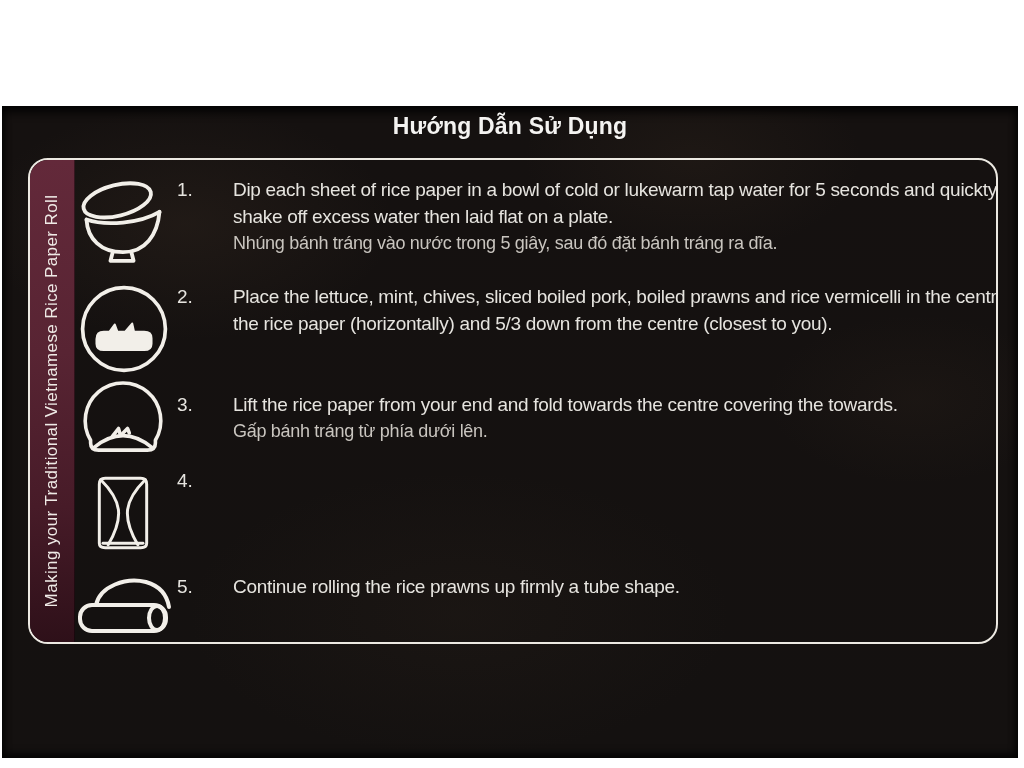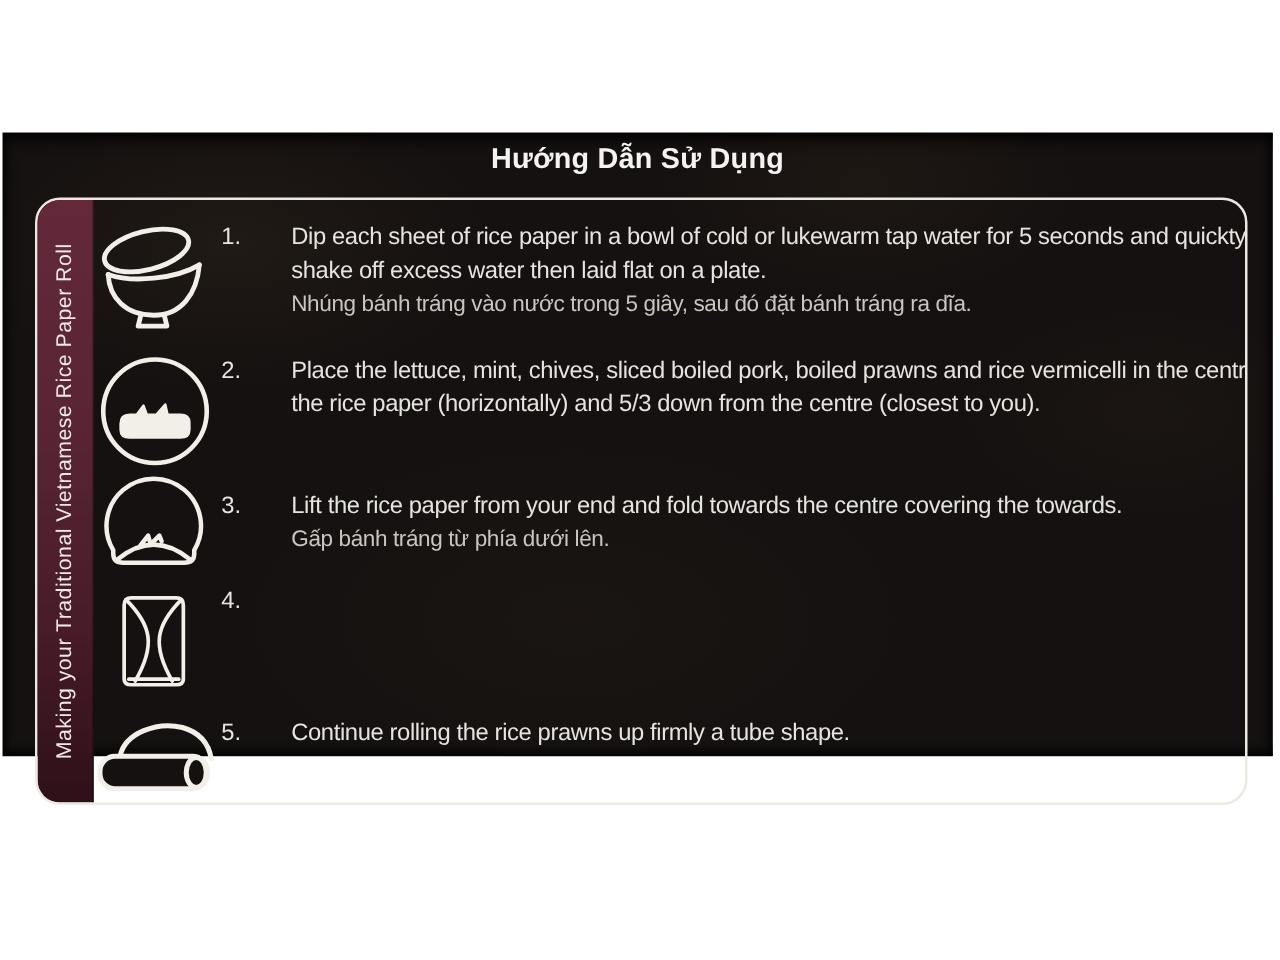--- a/index.html
+++ b/index.html
@@ -1,17 +1,17 @@
 <!DOCTYPE html>
 <html><head>
 <meta charset="utf-8">
 <style>
   html,body{margin:0;padding:0;width:1024px;height:768px;background:#ffffff;overflow:hidden;
     font-family:"Liberation Sans",sans-serif;}
-  .photo{position:absolute;left:2px;top:106px;width:1016px;height:499px;
+  .photo{position:absolute;left:2px;top:106px;width:1016px;height:652px;
     background:
       radial-gradient(ellipse 320px 180px at 18% 18%, rgba(92,70,52,0.16), transparent 65%),
       radial-gradient(ellipse 260px 150px at 68% 8%, rgba(95,72,50,0.12), transparent 65%),
       radial-gradient(ellipse 420px 220px at 45% 78%, rgba(80,62,45,0.10), transparent 65%),
       radial-gradient(ellipse 230px 130px at 90% 45%, rgba(85,64,46,0.10), transparent 65%),
       linear-gradient(#151110,#141110);
     box-shadow: inset 0 6px 10px rgba(0,0,0,0.85), inset 0 -4px 8px rgba(0,0,0,0.8);}
   .title{position:absolute;top:7px;left:0;width:100%;text-align:center;
     color:#f4f3f1;font-size:23px;font-weight:700;letter-spacing:0.2px;}
   .panel{position:absolute;left:26px;top:52px;width:966px;height:482px;

